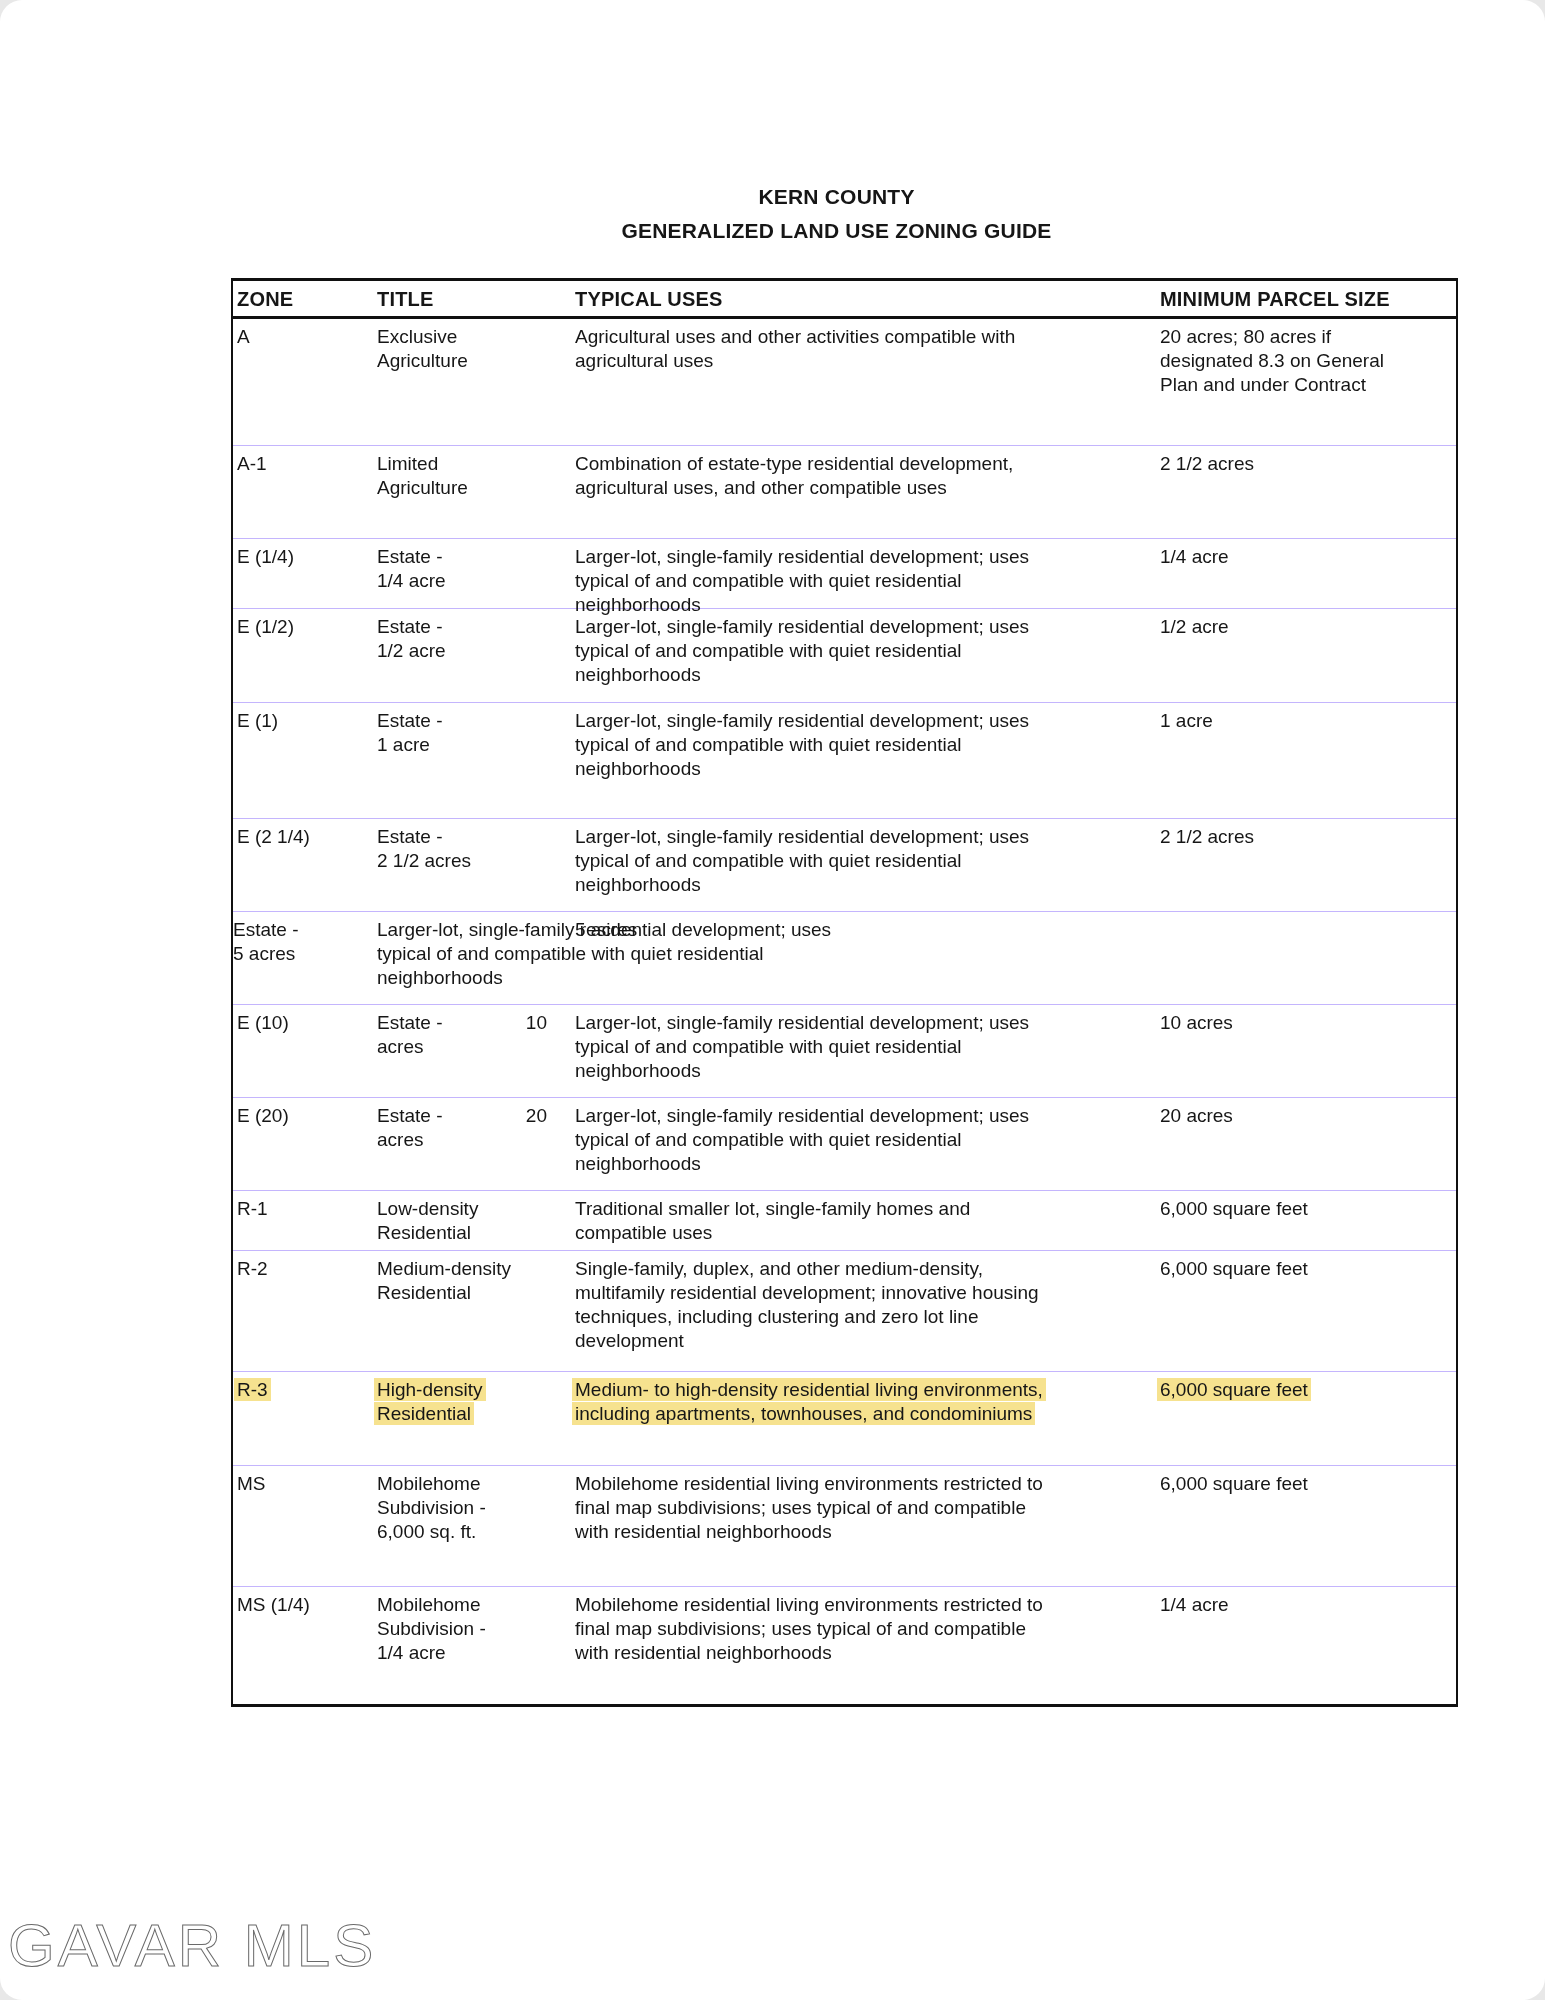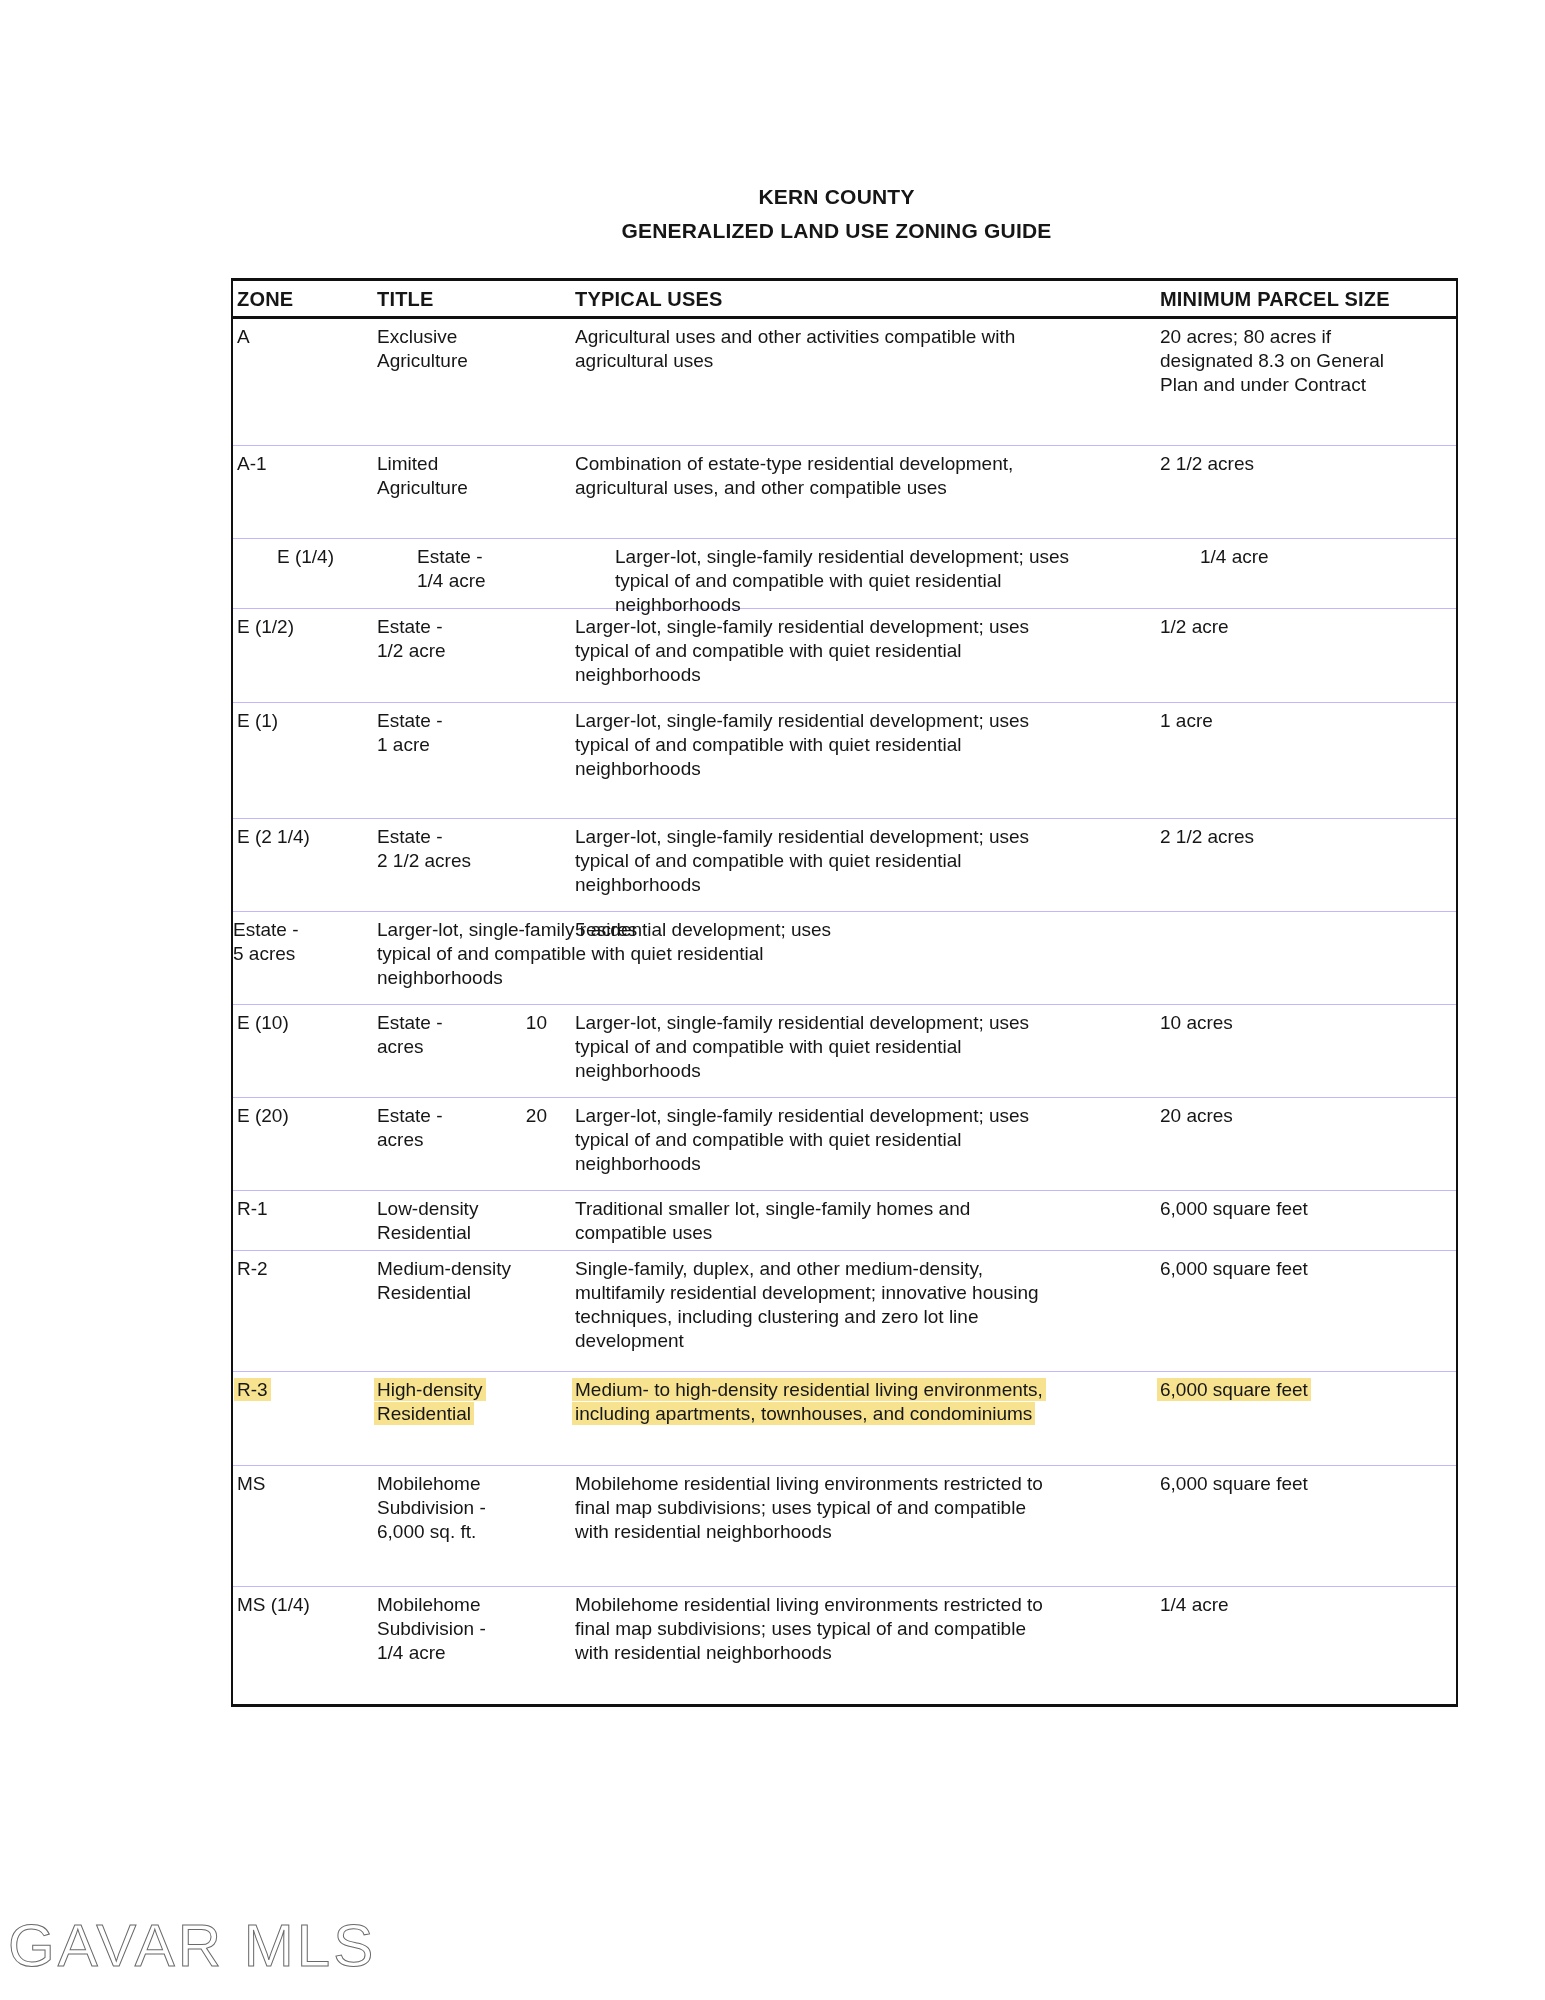--- a/index.html
+++ b/index.html
@@ -3,20 +3,21 @@
 <meta charset="utf-8">
 <style>
   html,body{margin:0;padding:0;background:#e8e8e8;}
   #page{
     position:relative;
     width:1545px;height:2000px;
     background:#ffffff;
     font-family:"Liberation Sans", sans-serif;
     color:#161616;
     overflow:hidden;
+    border-radius:22px;
   }
   .doc-title{
     position:absolute;left:223px;top:180px;width:1227px;
     text-align:center;font-weight:bold;font-size:21px;line-height:34px;
     letter-spacing:0.2px;
   }
   .ztable{
     position:absolute;left:223px;top:278px;width:1227px;height:1429px;
     box-sizing:border-box;
     border:2px solid #101010;border-top-width:3px;border-bottom-width:3px;margin-left:8px;
@@ -83,21 +84,21 @@
 
   <div class="zrow" style="height: 93px;">
     <div class="cell c-zone"><span class="v-zone">A-1</span></div>
     <div class="cell c-title"><span class="tnum"></span><span class="v-title">Limited
 Agriculture</span></div>
     <div class="cell c-uses"><span class="v-uses">Combination of estate-type residential development,
 agricultural uses, and other compatible uses</span></div>
     <div class="cell c-parcel"><span class="v-parcel">2 1/2 acres</span></div>
   </div>
 
-  <div class="zrow" style="height: 70px; padding-left: 40px;">
+  <div class="zrow" style="height: 70px;">
     <div class="cell c-zone"><span class="v-zone">E (1/4)</span></div>
     <div class="cell c-title"><span class="tnum"></span><span class="v-title">Estate -
 1/4 acre</span></div>
     <div class="cell c-uses"><span class="v-uses">Larger-lot, single-family residential development; uses
 typical of and compatible with quiet residential
 neighborhoods</span></div>
     <div class="cell c-parcel"><span class="v-parcel">1/4 acre</span></div>
   </div>
 
   <div class="zrow" style="height: 94px;">

